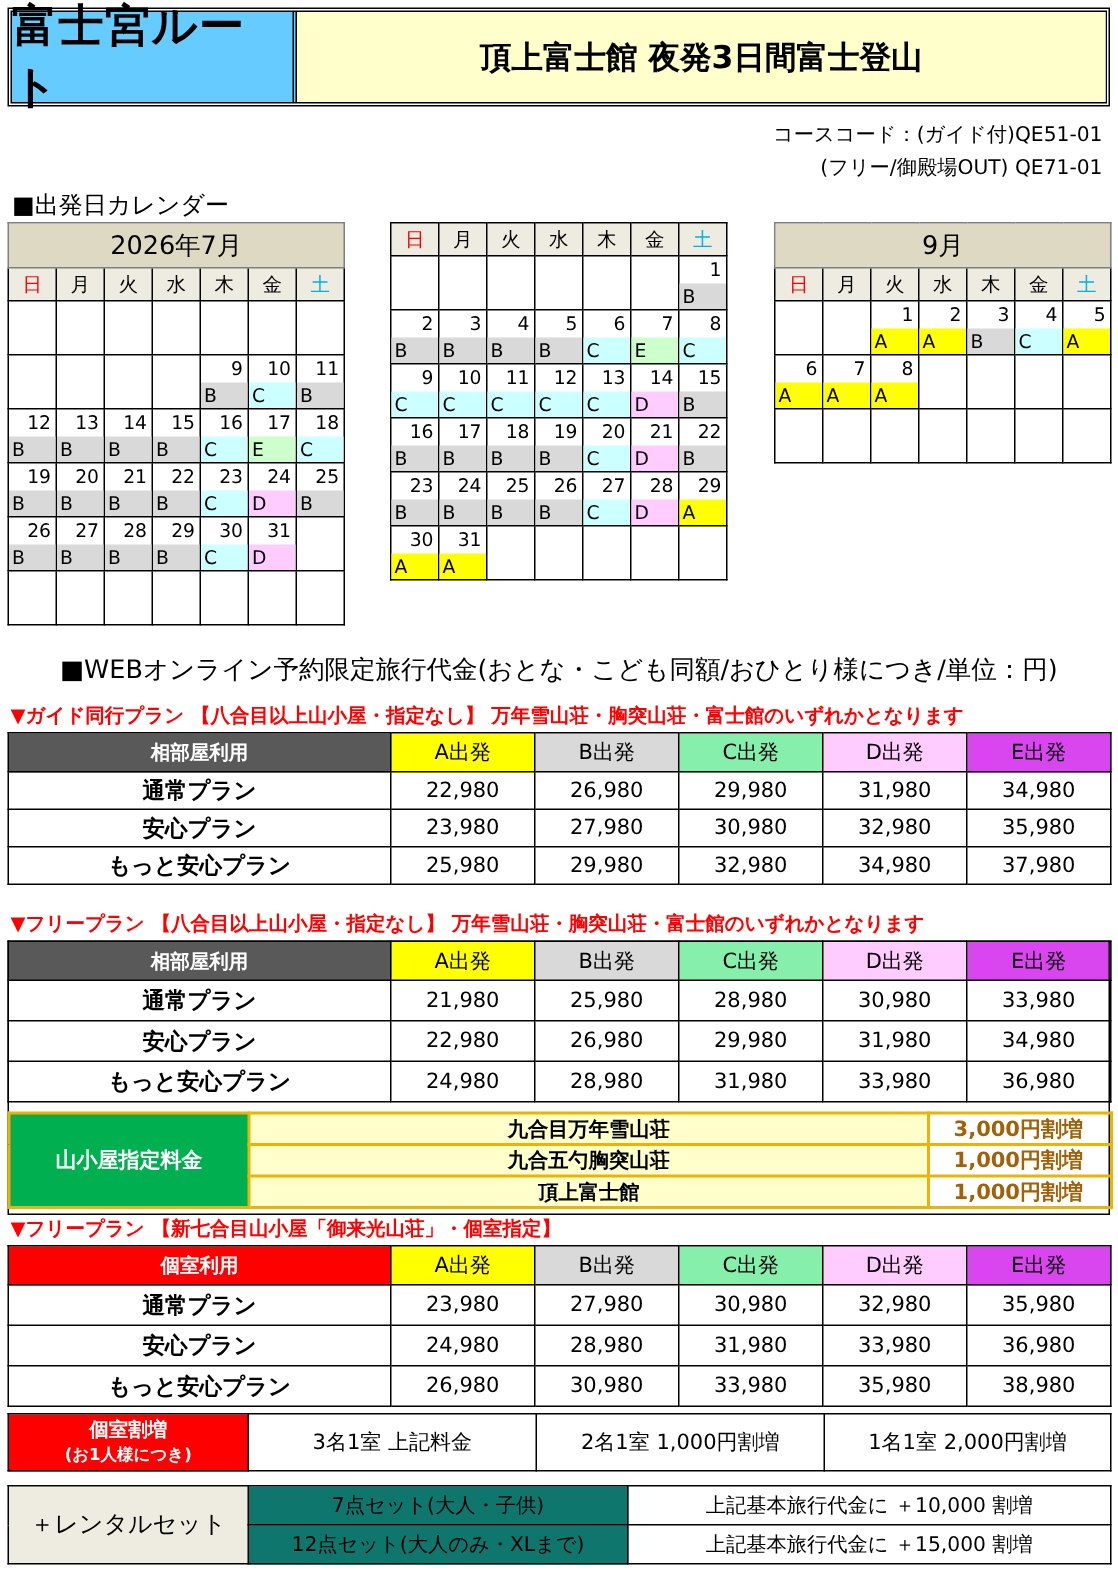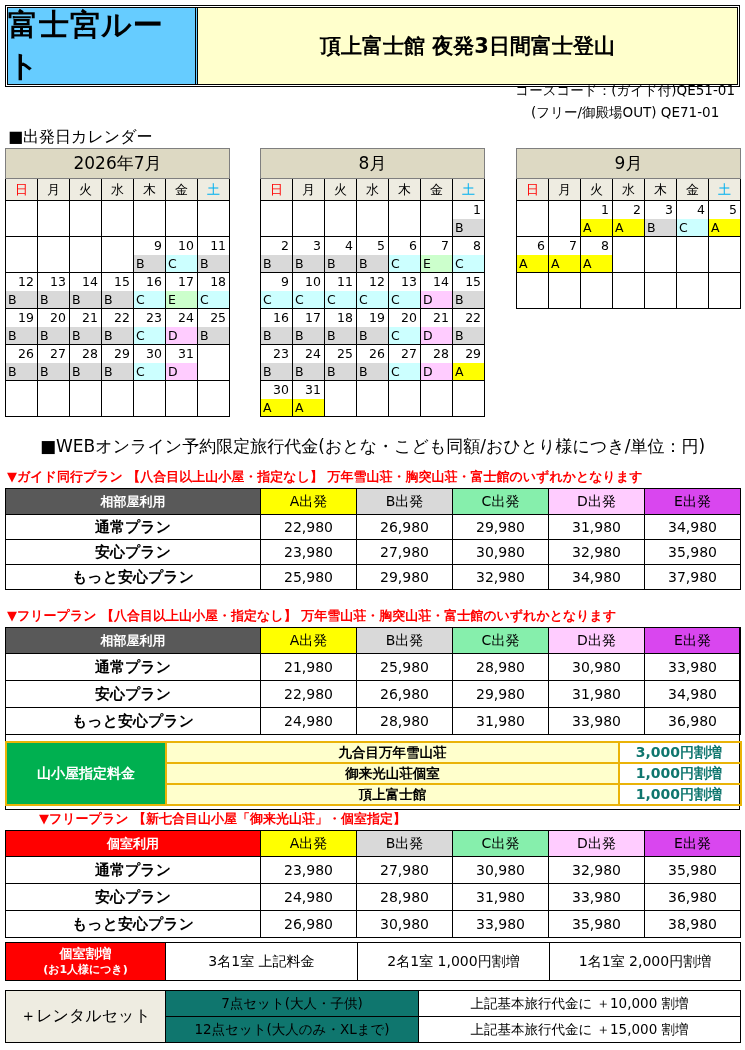--- a/index.html
+++ b/index.html
@@ -1,21 +1,21 @@
 <!DOCTYPE html>
 <html><head>
 <meta charset="utf-8">
 <style>
   * { box-sizing: border-box; margin: 0; padding: 0; }
   body { width: 745px; height: 1050px; background: #fff; position: relative; font-family: "DejaVu Sans", "Liberation Sans", sans-serif; color: #000; overflow: hidden; }
   
-  .hdr { position: absolute; top: 5px; left: 5px; width: 735px; height: 82px; border: 3px double #000; display: flex; }
+  .hdr { position: absolute; top: 5px; left: 5px; width: 735px; height: 66px; border: 3px double #000; display: flex; }
   .hdr-left { width: 190px; background: #66ccff; border-right: 3px double #000; display: flex; align-items: center; justify-content: center; font-size: 30px; font-weight: bold; letter-spacing: 1px; }
   .hdr-right { flex: 1; background: #ffffcc; display: flex; align-items: center; justify-content: center; font-size: 21px; font-weight: bold; }
-  .codes { position: absolute; right: 10px; top: 80px; text-align: center; font-size: 13.5px; line-height: 21.5px; }
+  .codes { position: absolute; right: 10px; top: 80px; text-align: right; font-size: 13.5px; line-height: 21.5px; }
   .cal-title-label { position: absolute; left: 8px; top: 127px; font-size: 16px; }
   
   .cal { position: absolute; top: 148px; border-collapse: collapse; table-layout: fixed; }
   .cal td { border: 1px solid #000; padding: 0; }
   .cal .mth { background: #ddd9c3; height: 30px; text-align: center; font-size: 17px; border-color: #7f7f7f; }
   .cal .wd { background: #eeece1; height: 22px; text-align: center; font-size: 13px; }
   .cal .wd.sun { color: #ff0000; }
   .cal .wd.sat { color: #00b0f0; }
   .cal .day { height: 36px; vertical-align: top; position: relative; }
   .cal .dn { display: block; height: 18px; text-align: right; padding-right: 3px; font-size: 12.5px; line-height: 18px; }
@@ -36,21 +36,21 @@
   .ptable .hB { background: #d9d9d9; }
   .ptable .hC { background: #86efac; }
   .ptable .hD { background: #ffccff; }
   .ptable .hE { background: #d946ef; }
   .ptable .rl { font-size: 15px; font-weight: bold; font-family: Liberation Serif, serif; }
   .frame { position: absolute; left: 5px; width: 735px; border: 1px solid #000; }
   .hut { position: absolute; left: 5px; width: 735px; border-collapse: collapse; table-layout: fixed; }
   .hut td { border: 2px solid #eab308; font-size: 13.5px; height: 21px; text-align: center; }
   .hut .lab { background: #00b050; color: #fff; font-weight: bold; font-size: 14px; }
   .hut .nm { background: #ffffcc; font-weight: bold; }
-  .hut .pr { color: #0f766e; font-weight: bold; text-align: right; padding-right: 18px; font-size: 14px; }
+  .hut .pr { color: #a16207; font-weight: bold; text-align: right; padding-right: 18px; font-size: 14px; }
   .extra { position: absolute; left: 5px; top: 942px; width: 735px; border-collapse: collapse; table-layout: fixed; }
   .extra td { border: 1px solid #000; height: 38px; text-align: center; font-size: 14px; }
   .extra .lab { background: #ff0000; color: #fff; font-weight: bold; font-size: 13px; line-height: 16px; }
   .extra .lab small { font-size: 11px; display: block; }
   .rental { position: absolute; left: 5px; top: 990px; width: 735px; border-collapse: collapse; table-layout: fixed; }
   .rental td { border: 1px solid #000; height: 26px; font-size: 13.5px; text-align: center; }
   .rental .lab { background: #eeece1; font-size: 16px; }
   .rental .it { background: #0f766e; }
 </style>
 </head>
@@ -221,23 +221,20 @@
       <colgroup>
         <col style="width:32px">
         <col style="width:32px">
         <col style="width:32px">
         <col style="width:32px">
         <col style="width:32px">
         <col style="width:32px">
         <col style="width:32px">
       </colgroup>
       <tbody>
-        <tr>
-          <td colspan="7" class="mth">8月</td>
-        </tr>
         <tr>
           <td class="wd sun">日</td>
           <td class="wd">月</td>
           <td class="wd">火</td>
           <td class="wd">水</td>
           <td class="wd">木</td>
           <td class="wd">金</td>
           <td class="wd sat">土</td>
         </tr>
         <tr>
@@ -568,31 +565,31 @@
       <col style="width:453px">
       <col style="width:122px">
     </colgroup>
   <tbody>
       <tr>
     <td class="lab" rowspan="3">山小屋指定料金</td>
     <td class="nm">九合目万年雪山荘</td>
     <td class="pr">3,000円割増</td>
   </tr>
   <tr>
-    <td class="nm">御来光山荘個室</td>
+    <td class="nm">九合五勺胸突山荘</td>
     <td class="pr">1,000円割増</td>
   </tr>
   <tr>
     <td class="nm">頂上富士館</td>
     <td class="pr">1,000円割増</td>
   </tr>
 </tbody>
   </table>
 
-<div class="plan-head" style="top:810px;margin-left:32px;">▼フリープラン 【新七合目山小屋「御来光山荘」・個室指定】</div>
+<div class="plan-head" style="top:810px;">▼フリープラン 【新七合目山小屋「御来光山荘」・個室指定】</div>
 <table class="ptable" id="t-private" style="top:830px;">
     <colgroup>
       <col style="width:255px">
       <col style="width:96px">
       <col style="width:96px">
       <col style="width:96px">
       <col style="width:96px">
       <col style="width:96px">
     </colgroup>
     <tbody>

